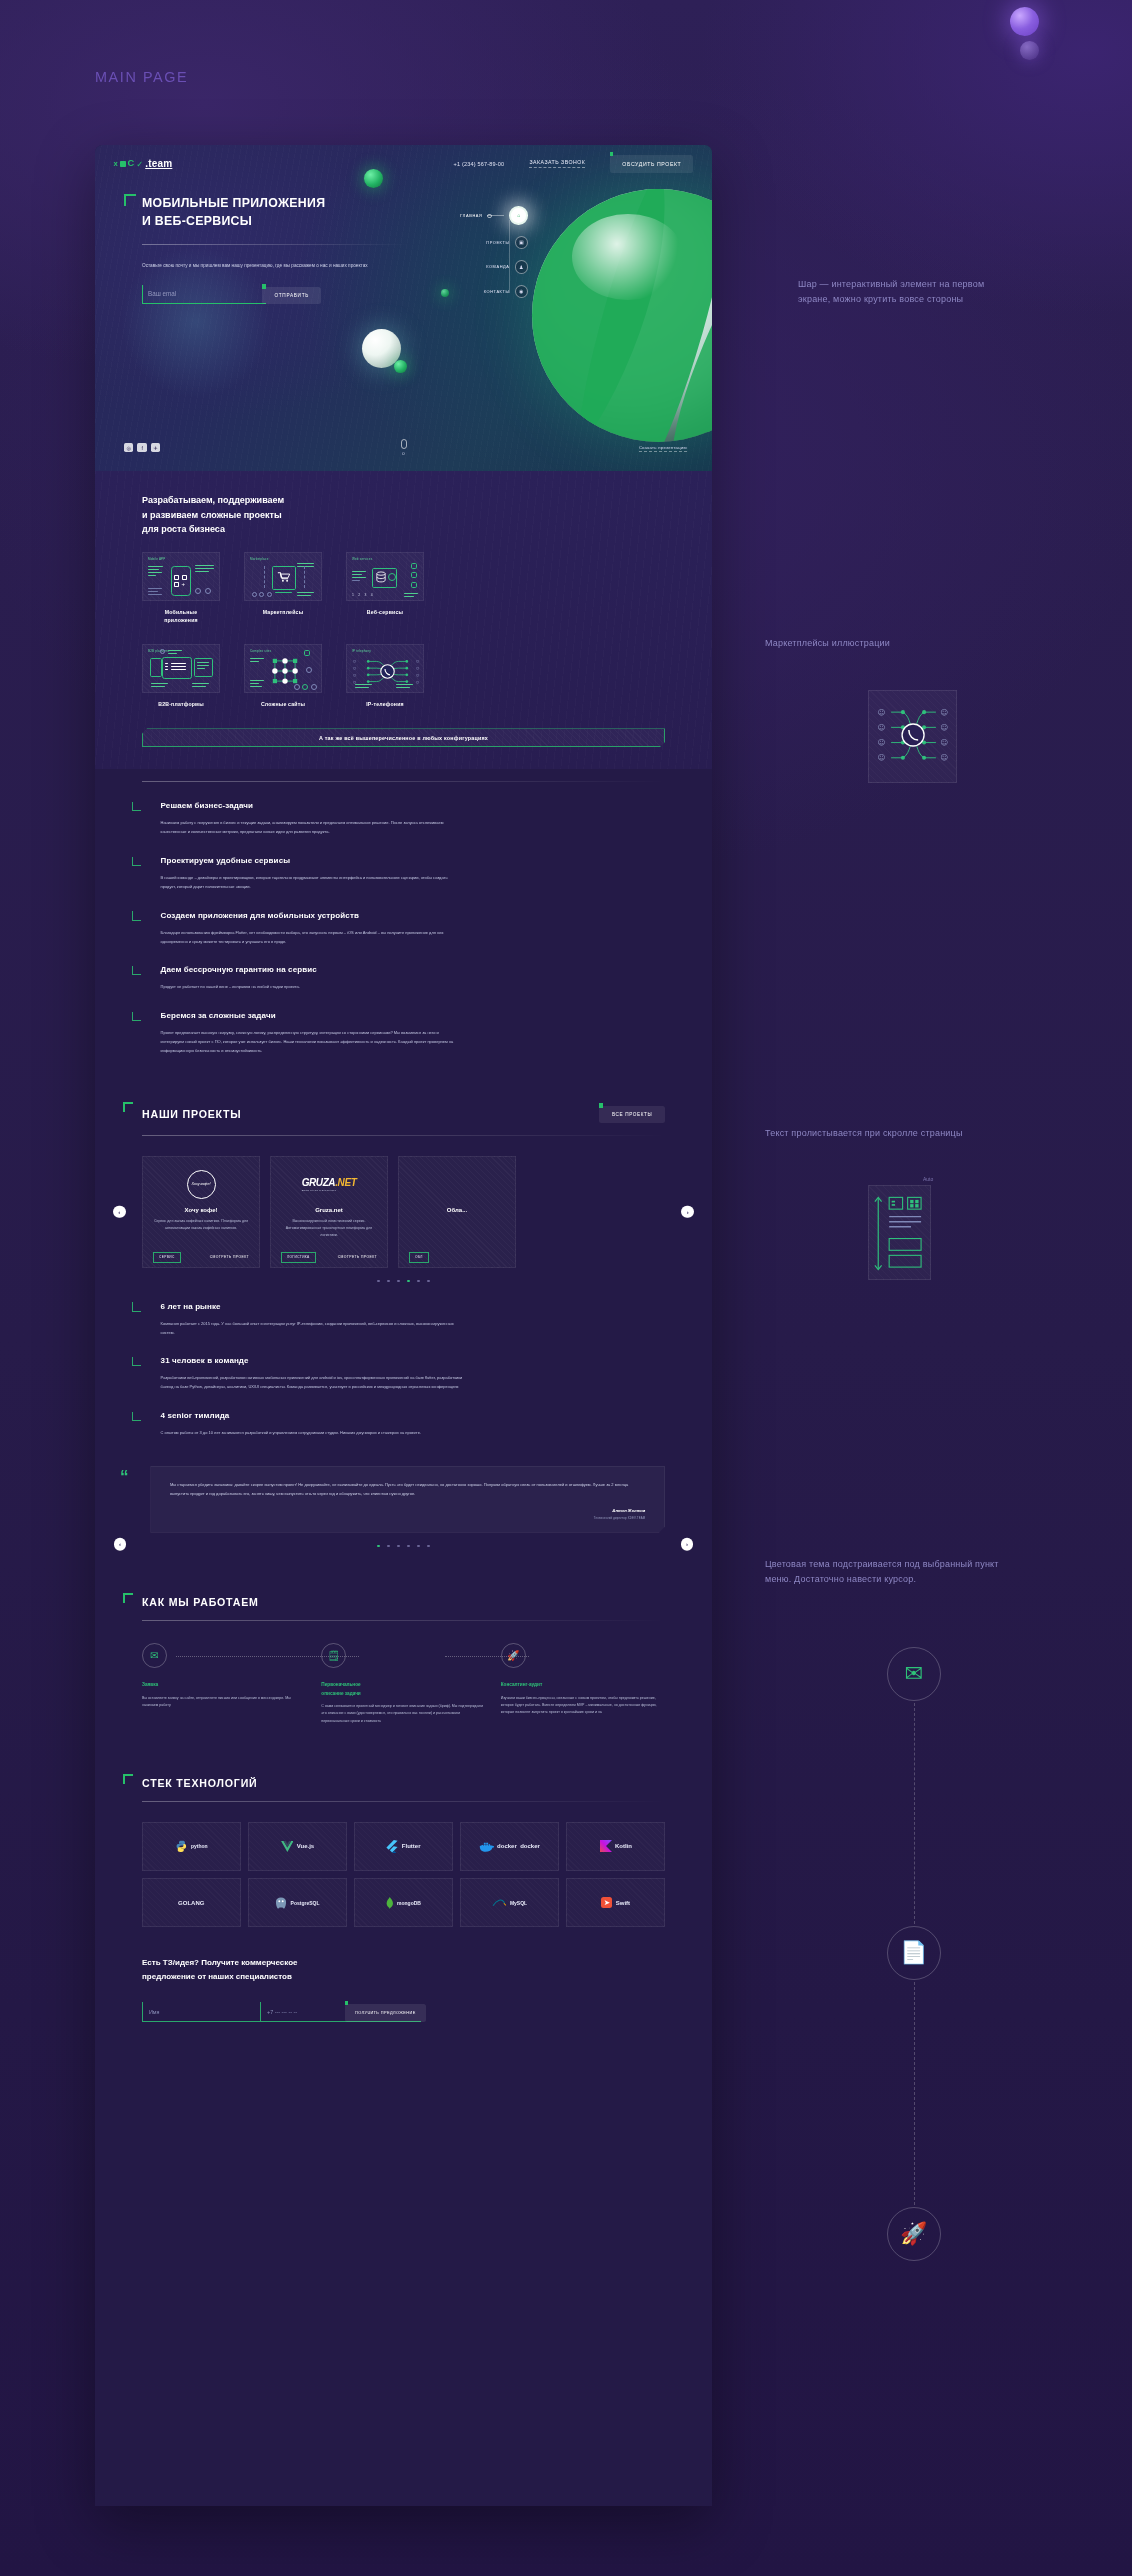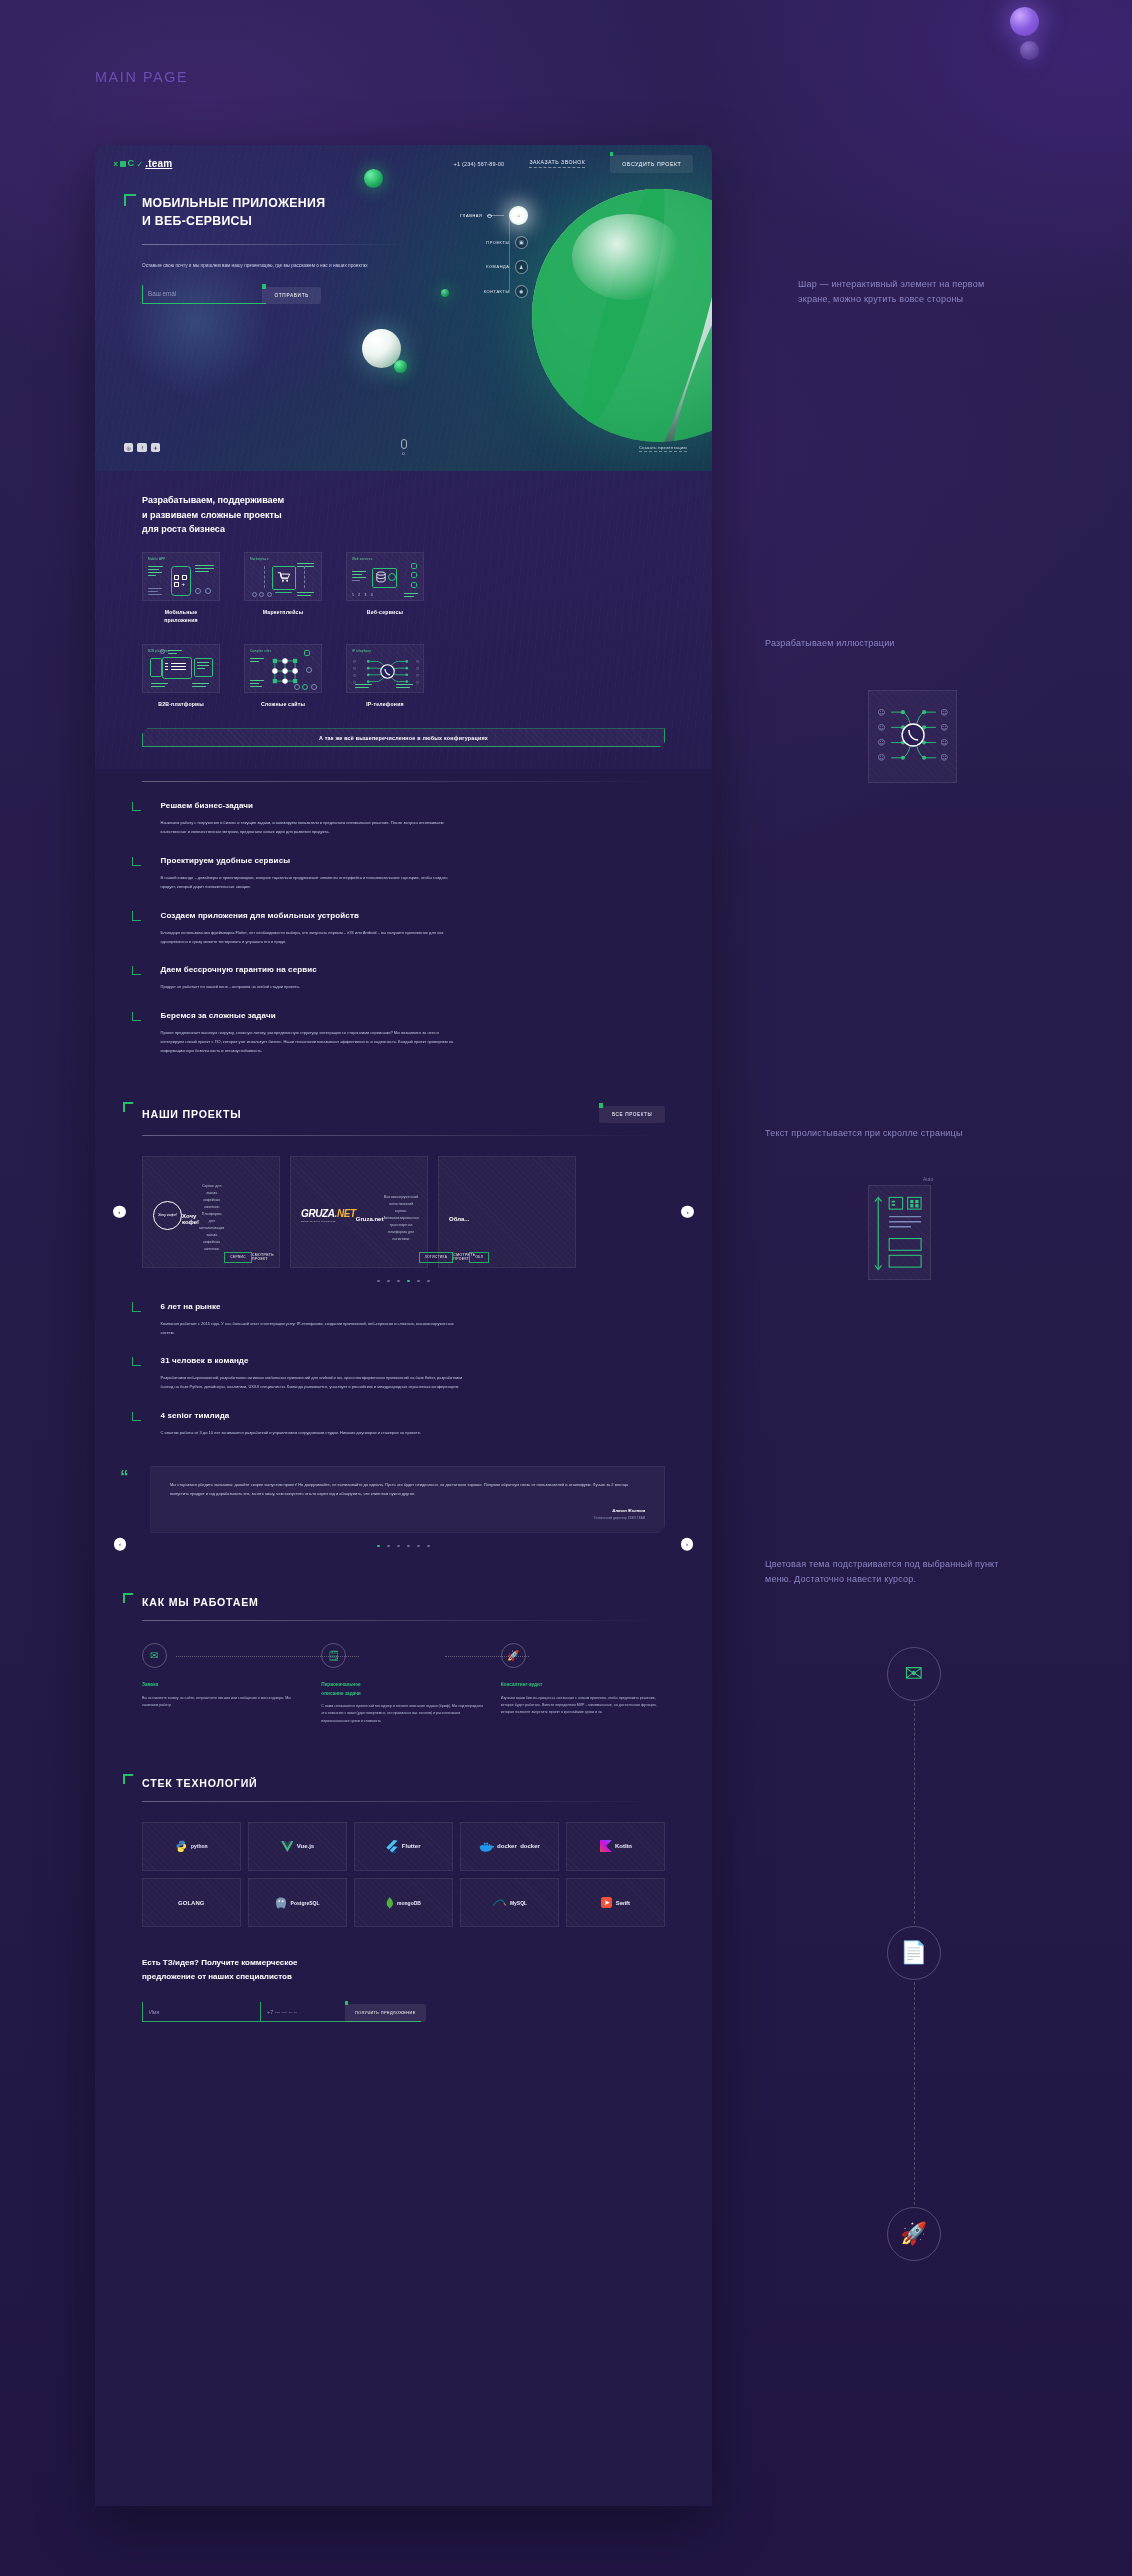--- a/index.html
+++ b/index.html
@@ -235,24 +235,24 @@
   
   .proj-head { display: flex; align-items: center; }
   .btn-all {
     position: relative; margin-left: auto; font-size: 4.7px; letter-spacing: 0.6px; color: #fff;
     background: rgba(255,255,255,.08); border: 0; padding: 6px 12.7px; border-radius: 2.5px;
   }
   .btn-all::before { content:""; position:absolute; left:0; top:-2.5px; width:3.4px; height:4.2px; background:#26c06a; }
   .carousel { position: relative; margin-top: 20px; height: 112px; }
   .carousel-track { display: flex; gap: 10px; }
   .proj-card {
-    width: 138px; height: 112px; flex: 0 0 auto;
+    width: 118px; height: 112px; flex: 0 0 auto;
     background: rgba(255,255,255,.03); border: 0.8px solid rgba(255,255,255,.07);
     background-image: repeating-linear-gradient(45deg, rgba(255,255,255,.03) 0 0.8px, rgba(255,255,255,0) 0.8px 4.2px);
-    padding: 12px 10px 4px; display: flex; flex-direction: row; align-items: center;
+    padding: 12px 10px 4px; display: flex; flex-direction: column; align-items: center;
   }
   .proj-logo { height: 32px; display:flex; align-items:center; justify-content:center; }
   .logo-coffee { width:29px;height:29px;border-radius:50%;border:1.4px solid #fff;
     display:flex;align-items:center;justify-content:center;font-size:3.7px;color:#fff;text-align:center;line-height:1.2;font-style:italic;}
   .logo-gruza { font-size: 10px; font-weight: 800; font-style: italic; letter-spacing: -0.4px; }
   .logo-gruza .w { color: #fff; } .logo-gruza .y { color: #f2b632; }
   .logo-gruza .sub { display:block; font-size:2.5px; font-weight:400; font-style:normal; letter-spacing:0.3px; color:#c9cde6; margin-top:0.8px;}
   .proj-name { margin-top: 6px; font-size: 6px; font-weight: 700; }
   .proj-desc { margin-top: 5px; font-size: 3.6px; line-height: 1.95; color: #b9bed9; text-align: center; }
   .proj-foot { margin-top: auto; width: 100%; display: flex; align-items: center; }
@@ -919,21 +919,21 @@
       <label class="cta-field f2">
         <input placeholder="+7 --- --- -- --" style="">
       </label>
       <span class="cta-field f3"></span>
       <button class="btn-cta">ПОЛУЧИТЬ ПРЕДЛОЖЕНИЕ</button>
     </div>
   </section>
 </div>
 
 <div class="anno a1">Шар — интерактивный элемент на первом экране, можно крутить вовсе стороны</div>
-<div class="anno a2">Разрабатываем иллюстрации</div>
+<div class="anno a2">Маркетплейсы иллюстрации</div>
 <div class="anno a3">Текст пролистывается при скролле страницы</div>
 <div class="anno a4">Цветовая тема подстраивается под выбранный пункт меню. Достаточно навести курсор.</div>
 
 <div class="ill-card ill-card-1">
   <svg width="89" height="93" viewBox="0 0 105 110">
     <g fill="#8f97c2" font-size="9" font-family="DejaVu Sans">
       <text x="10" y="28">☺</text>
         <text x="10" y="46">☺</text>
         <text x="10" y="64">☺</text>
         <text x="10" y="82">☺</text>

